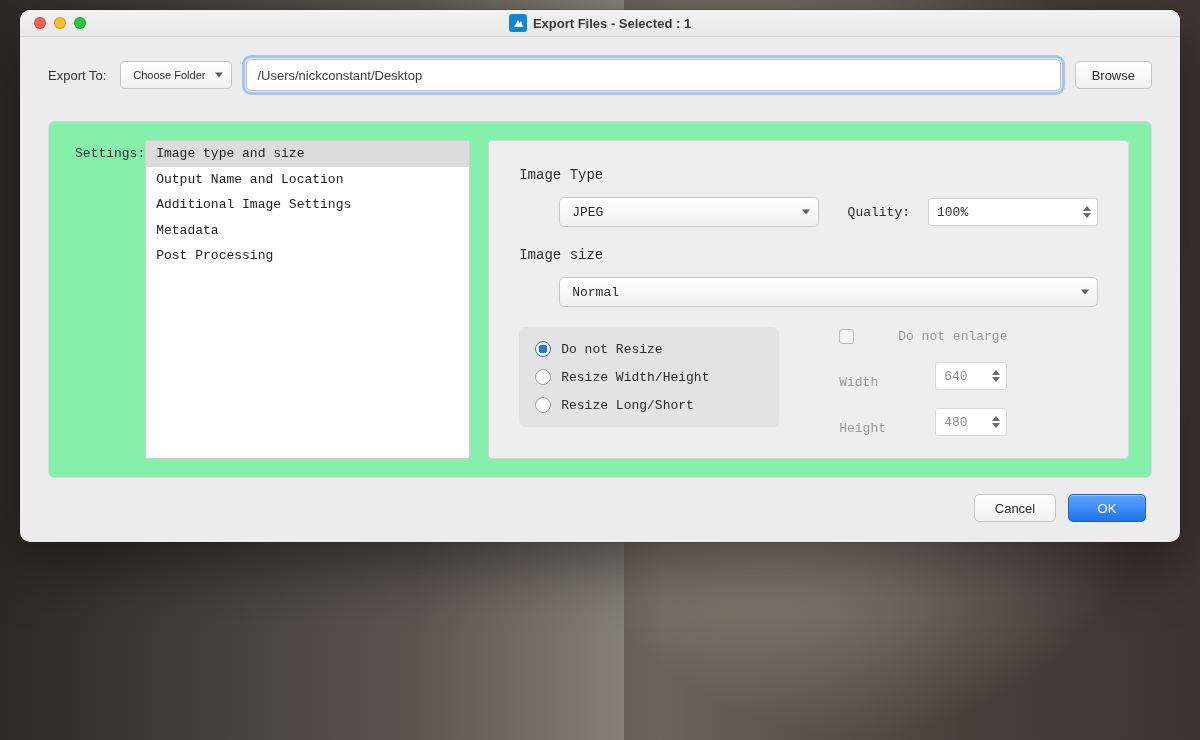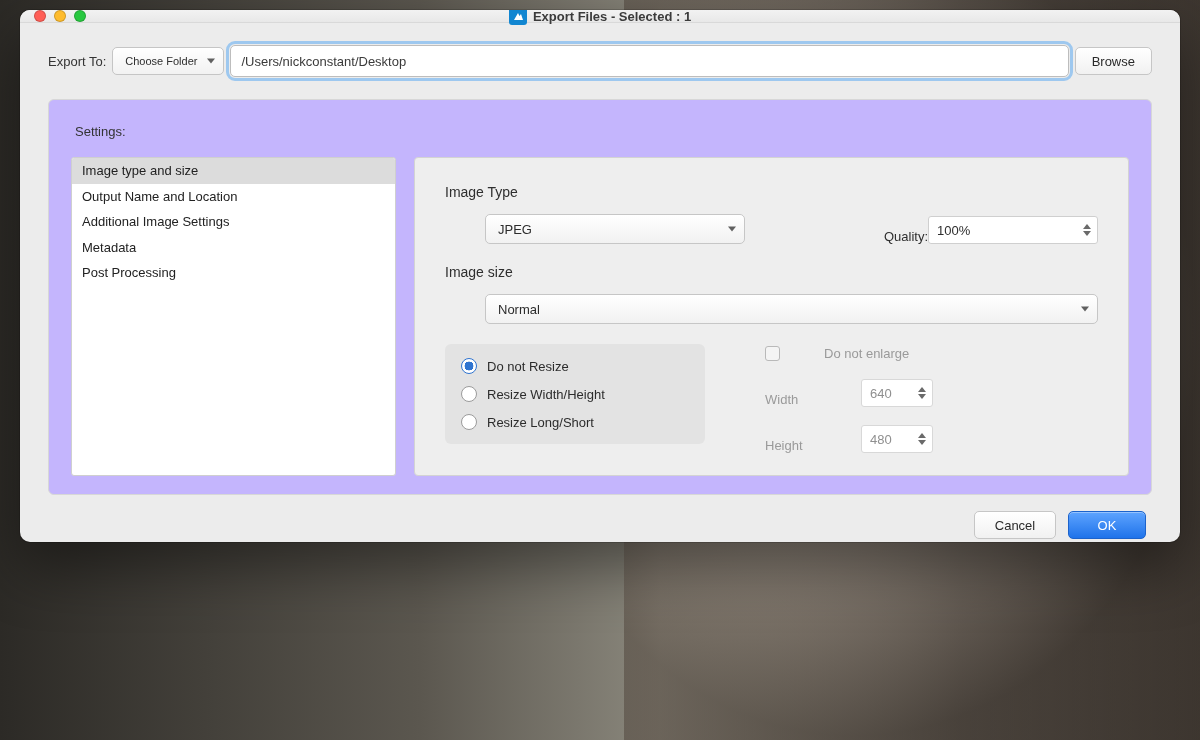--- a/index.html
+++ b/index.html
@@ -50,21 +50,21 @@
     font-weight:600; color:#3b3b3b; pointer-events:none;
   }
   .app-icon{
     width:18px; height:18px; background:#1186d1; border-radius:3px;
     display:inline-flex; align-items:center; justify-content:center;
   }
   .app-icon svg{width:12px;height:12px;fill:#fff;}
 
   .body { flex:1; padding: 22px 28px 18px 28px; display:flex; flex-direction:column; }
 
-  .row-export { display:flex; align-items:center; gap:6px; margin-bottom:22px; }
+  .row-export { display:flex; align-items:center; gap:14px; margin-bottom:30px; }
   .lbl { color:#343434; }
 
   .combo {
     height:28px; padding:0 26px 0 12px;
     background: linear-gradient(#ffffff,#f2f2f2);
     border:1px solid #c5c5c5; border-radius:5px;
     position:relative; display:inline-flex; align-items:center;
     font-size:11px; color:#2d2d2d;
     box-shadow: 0 1px 0 rgba(255,255,255,.6) inset;
   }
@@ -86,23 +86,23 @@
     background: linear-gradient(#ffffff,#f1f1f1);
     border:1px solid #c6c6c6; border-radius:5px;
     font-size:13px; color:#2a2a2a;
     display:inline-flex; align-items:center; justify-content:center;
     box-shadow: 0 1px 0 rgba(255,255,255,.7) inset;
   }
 
   .panel-outer {
     flex:1;
     border:1px solid #d7d7d7; border-radius:6px;
-    background:#c4b5fd;
+    background:#86efac;
     padding:18px 22px;
-    display:flex; flex-direction:column;
+    display:flex; font-family:Liberation Mono, monospace;
   }
   .settings-title{ margin:6px 0 18px 4px; color:#333; }
 
   .split { flex:1; display:flex; gap:18px; min-height:0; }
 
   .settings-list{
     width:325px;
     background:#ffffff;
     border:1px solid #cfcfcf; border-radius:3px;
     overflow:hidden;
@@ -117,21 +117,21 @@
 
   .detail{
     flex:1;
     background:#eeeeee;
     border:1px solid #d3d3d3; border-radius:4px;
     padding:26px 30px 22px 30px;
   }
 
   .section-label{ font-size:14px; color:#2e2e2e; margin-bottom:14px; }
 
-  .row { display:flex; align-items:flex-end; gap:0; margin-bottom:20px;padding-left:40px; }
+  .row { display:flex; align-items:center; gap:18px; margin-bottom:20px;padding-left:40px; }
 
   .select{
     position:relative;
     height:30px; min-width:260px;
     background: linear-gradient(#ffffff,#f1f1f1);
     border:1px solid #c6c6c6; border-radius:5px;
     display:inline-flex; align-items:center;
     padding:0 30px 0 12px; color:#2c2c2c;
   }
   .select.full{ width:100%; }

